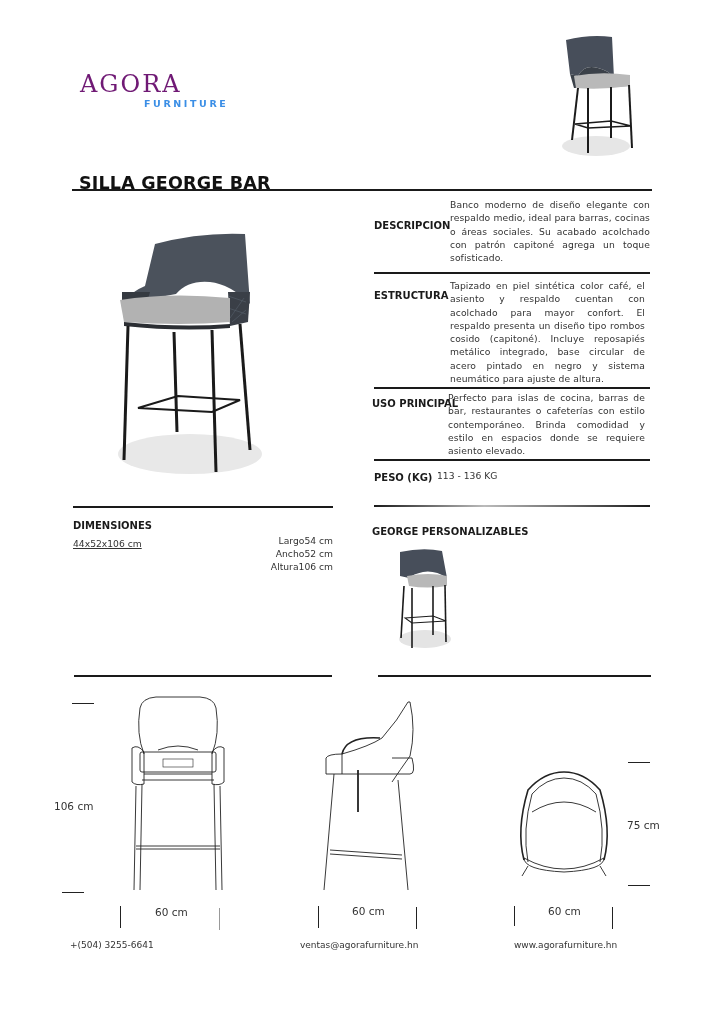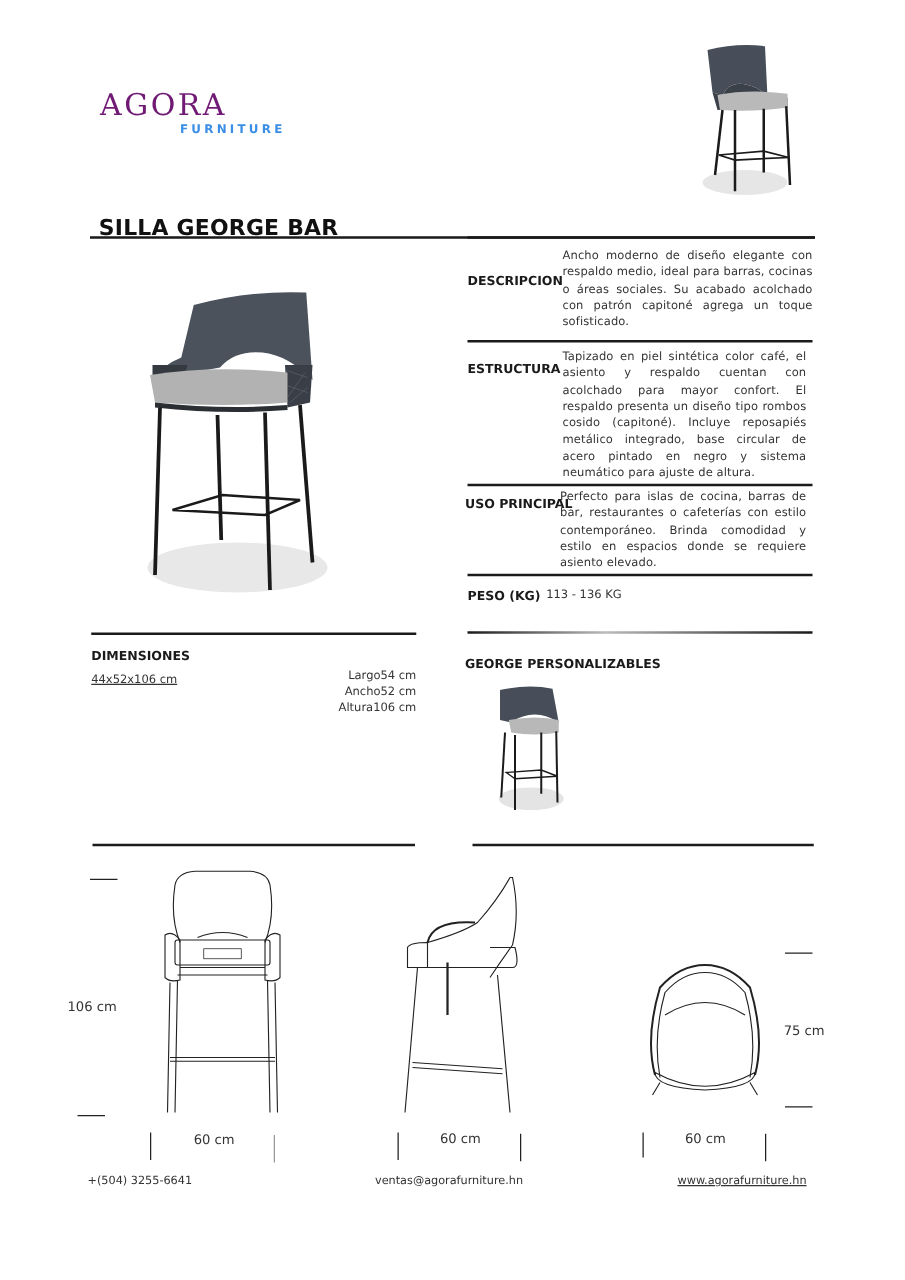--- a/index.html
+++ b/index.html
@@ -28,21 +28,21 @@
   .dim-label { left: 73px; top: 520px; }
   .dim-total { left: 73px; top: 538px; font-size: 9.2px; color: #333; text-decoration: underline; }
   .dim-table { left: 220px; top: 534px; width: 113px; font-size: 9.2px; color: #333; line-height: 13px; }
   .dim-row { display: flex; justify-content: flex-end; }
 
   .colors-label { left: 372px; top: 526px; }
 
   .footer-text { font-size: 9px; color: #333; top: 940px; }
   .footer-phone { left: 70px; }
   .footer-email { left: 300px; }
-  .footer-web { left: 542px; text-decoration: underline; }
+  .footer-web { left: 514px; }
 
   .dim-text { font-size: 10.5px; color: #333; }
   .tick-h { position: absolute; height: 1.2px; background: #222; }
   .tick-v { position: absolute; width: 1.2px; background: #222; }
 </style>
 </head>
 <body>
 
 <div class="abs logo-main">AGORA</div>
 <div class="abs logo-sub">FURNITURE</div>
@@ -77,21 +77,21 @@
     <line x1="64" y1="110" x2="67" y2="210" stroke="#1a1a1a" stroke-width="3"></line>
     <line x1="102" y1="108" x2="106" y2="250" stroke="#1a1a1a" stroke-width="3"></line>
     <line x1="130" y1="102" x2="140" y2="228" stroke="#1a1a1a" stroke-width="3"></line>
     <path d="M28 186 L68 174 L130 178 L102 190 Z" fill="none" stroke="#1a1a1a" stroke-width="2"></path>
   </svg>
 </div>
 
 <div class="hr" style="left:374px; top:189px; width:278px;"></div>
 
 <div class="abs label spec-label-desc">DESCRIPCION</div>
-<div class="abs para spec-text-desc">Ancho moderno de diseño elegante con respaldo medio, ideal para barras, cocinas o áreas sociales. Su acabado acolchado con patrón capitoné agrega un toque sofisticado.</div>
+<div class="abs para spec-text-desc">Banco moderno de diseño elegante con respaldo medio, ideal para barras, cocinas o áreas sociales. Su acabado acolchado con patrón capitoné agrega un toque sofisticado.</div>
 <div class="hr" style="left:374px; top:272px; width:276px;"></div>
 
 <div class="abs label spec-label-est">ESTRUCTURA</div>
 <div class="abs para spec-text-est">Tapizado en piel sintética color café, el asiento y respaldo cuentan con acolchado para mayor confort. El respaldo presenta un diseño tipo rombos cosido (capitoné). Incluye reposapiés metálico integrado, base circular de acero pintado en negro y sistema neumático para ajuste de altura.</div>
 <div class="hr" style="left:374px; top:387px; width:276px;"></div>
 
 <div class="abs label spec-label-uso">USO PRINCIPAL</div>
 <div class="abs para spec-text-uso">Perfecto para islas de cocina, barras de bar, restaurantes o cafeterías con estilo contemporáneo. Brinda comodidad y estilo en espacios donde se requiere asiento elevado.</div>
 <div class="hr" style="left:374px; top:459px; width:276px;"></div>
 

